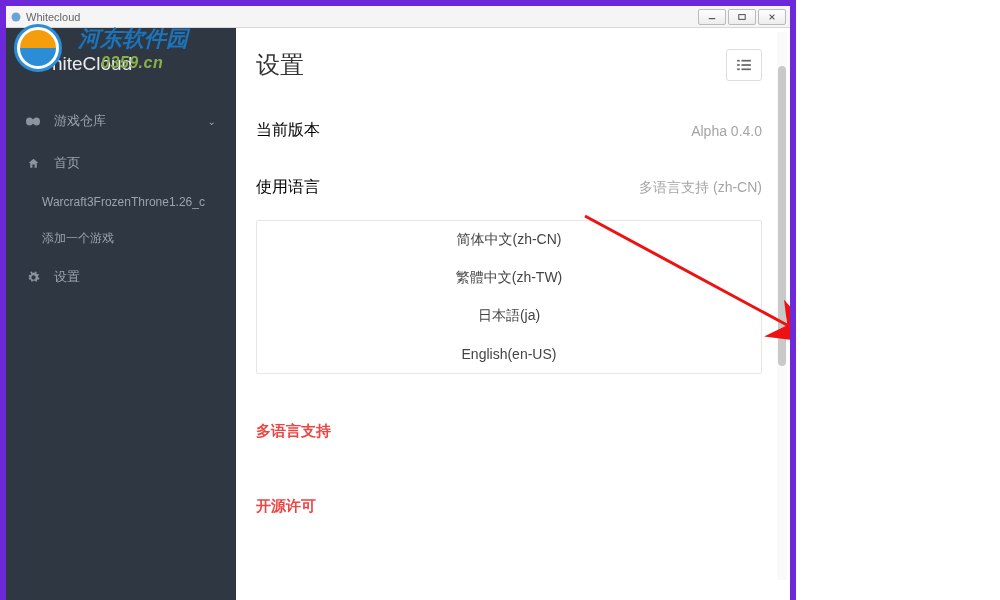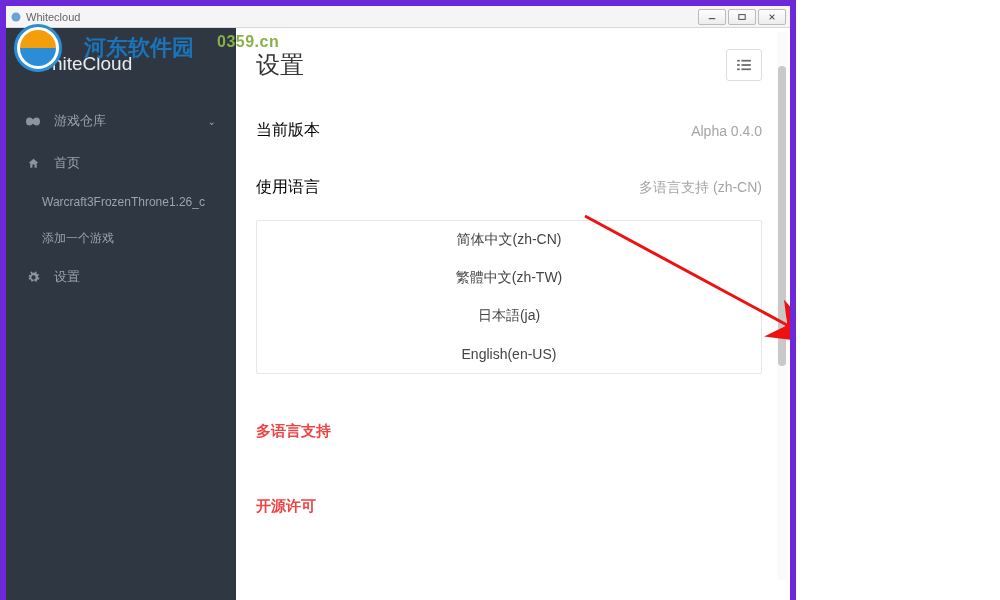--- a/index.html
+++ b/index.html
@@ -9,21 +9,21 @@
     
     .titlebar { height: 22px; background: #f5f5f5; border-bottom: 1px solid #d8d8d8; display: flex; align-items: center; justify-content: space-between; padding: 0 4px; }
     .titlebar-left { display: flex; align-items: center; gap: 4px; font-size: 11px; color: #666; }
     .titlebar-icon { width: 12px; height: 12px; }
     .titlebar-controls { display: flex; gap: 0; }
     .titlebar-btn { width: 28px; height: 16px; border: 1px solid #bbb; background: linear-gradient(#fefefe,#ededed); border-radius: 2px; display: flex; align-items: center; justify-content: center; font-size: 9px; color: #444; margin-left: 2px; cursor: pointer; }
     
     .watermark { position: absolute; top: 18px; left: 8px; z-index: 100; display: flex; align-items: center; pointer-events: none; }
     .watermark-logo { width: 48px; height: 48px; border-radius: 50%; border: 3px solid #2a8dd6; display:flex;align-items:center;justify-content:center; background:#fff; }
     .watermark-logo-inner { width:36px;height:36px;border-radius:50%;background:conic-gradient(#f59e0b 0 90deg,#2a8dd6 90deg 270deg,#f59e0b 270deg 360deg); }
-    .watermark-text { display:flex;flex-direction:row;margin-left:22px;}
+    .watermark-text { display:flex;flex-direction:column;margin-left:16px;font-style:italic;}
     .wm-cn { color:#1c73b8; font-size:22px; font-weight:bold; }
     .wm-url { color:#8ab04a; font-size:16px; font-weight:bold; letter-spacing:0.5px;padding-left:23px; }
     
     .app-body { display: flex; height: calc(600px - 24px); }
     
     .sidebar { width: 230px; background: #2e3742; color: #adb5bd; display: flex; flex-direction: column; }
     .sidebar-brand { height: 72px; display: flex; align-items: center; padding-left: 28px; font-size: 19px; color: #e9ecef; font-weight: 500; }
     .sidebar-item { height: 42px; display: flex; align-items: center; padding: 0 20px; font-size: 13px; color: #9aa4ae; cursor: pointer; gap: 14px; }
     .sidebar-item.expandable { justify-content: flex-start; }
     .sidebar-item .chevron { margin-left: auto; font-size: 10px; }

